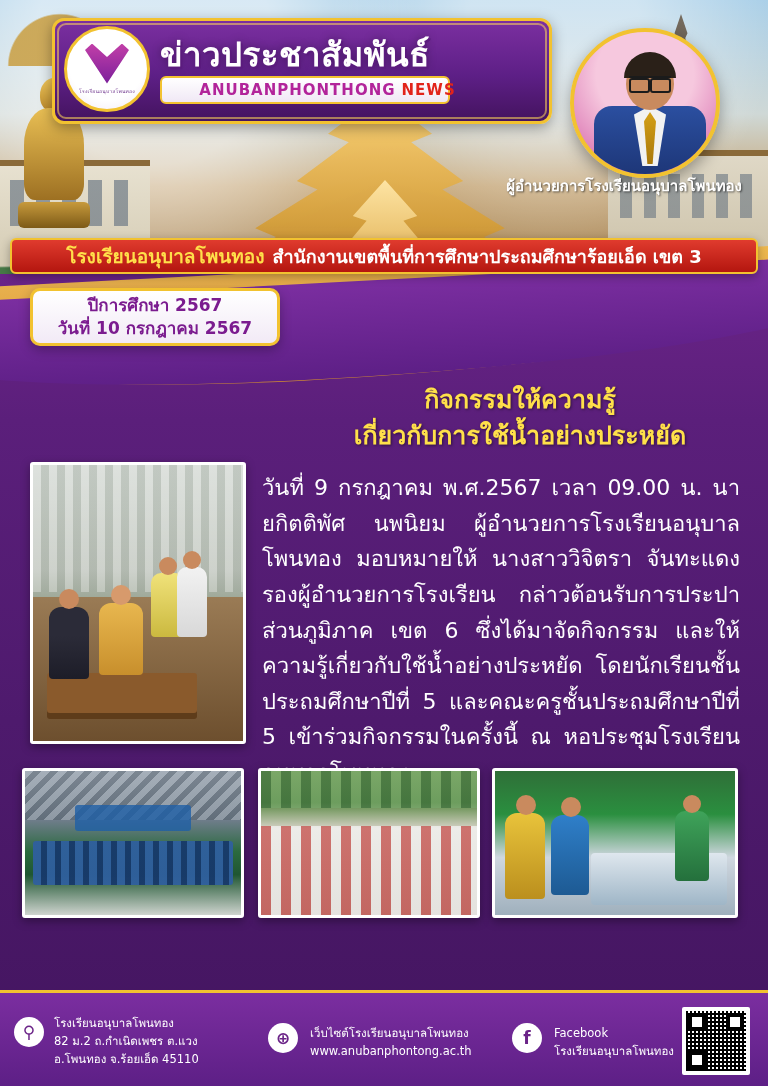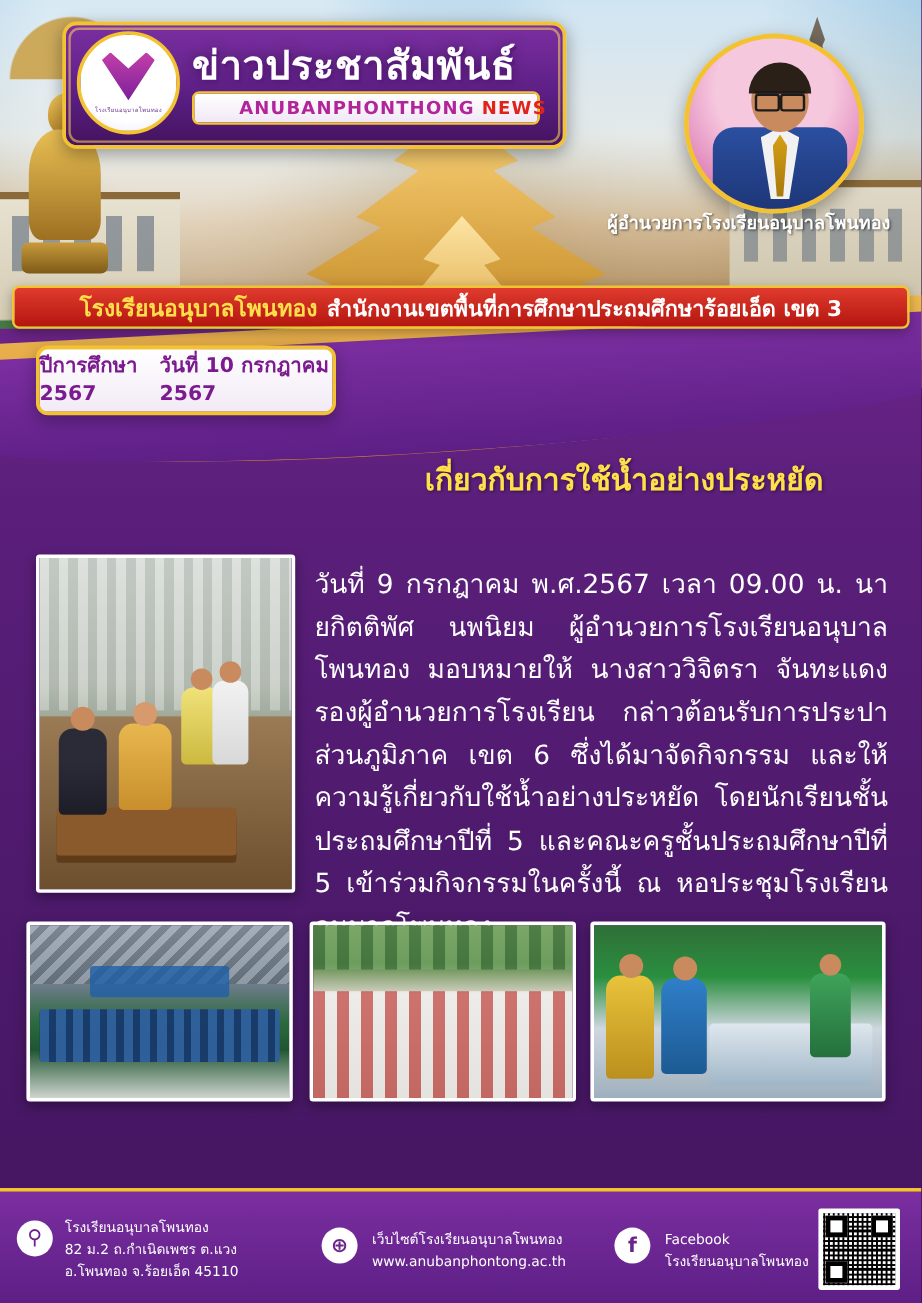--- a/index.html
+++ b/index.html
@@ -94,21 +94,21 @@
   }
   .pagoda-r {
     position:absolute; right: 60px; top: 14px; width: 54px; height: 120px;
     background: linear-gradient(180deg,#6e6050,#3f362b);
     clip-path: polygon(50% 0%, 62% 16%, 58% 20%, 70% 48%, 64% 52%, 78% 100%, 22% 100%, 36% 52%, 30% 48%, 42% 20%, 38% 16%);
     opacity:.9;
   }
 
   
   .banner-wrap {
-    position:absolute; left: 52px; top: 18px; width: 420px; height: 106px;
+    position:absolute; left: 52px; top: 18px; width: 500px; height: 106px;
   }
   .banner {
     position:absolute; inset:0;
     background: linear-gradient(180deg,#7b2fa0 0%, #5d1f86 55%, #44135f 100%);
     border: 3px solid #f2c230;
     border-radius: 12px;
     box-shadow: 0 4px 14px rgba(0,0,0,.35);
   }
   .banner-inner {
     position:absolute; inset:5px;
@@ -207,21 +207,21 @@
     border-radius: 0 0 58% 42%;
     transform: rotate(-3deg);
   }
 
   
   .date-box {
     position:absolute; left: 30px; top: 288px; width: 250px; height: 58px;
     background: linear-gradient(180deg,#ffffff,#f2eaf6);
     border: 3px solid #f2c230;
     border-radius: 10px;
-    display:flex; flex-direction:row; align-items:center; justify-content:center;
+    display:flex; flex-direction:column; align-items:center; justify-content:center;
     box-shadow: 0 4px 12px rgba(0,0,0,.28);
   }
   .date-box div { color:#7b1b8f; font-weight:bold; font-size:17px; line-height:1.35; }
 
   
   .headline {
     position:absolute; left: 300px; top: 382px; width: 440px;
     text-align:center; color:#ffe04a; font-size: 25px; font-weight:bold;
     line-height: 1.45; text-shadow: 1px 1px 3px rgba(0,0,0,.5);
   }
@@ -361,20 +361,21 @@
     <span class="s1">โรงเรียนอนุบาลโพนทอง</span>
     <span class="s2">สำนักงานเขตพื้นที่การศึกษาประถมศึกษาร้อยเอ็ด เขต 3</span>
   </div>
 
   <div class="date-box">
     <div>ปีการศึกษา 2567</div>
     <div>วันที่ 10 กรกฎาคม 2567</div>
   </div>
 
   <div class="headline">
+    <div>กิจกรรมให้ความรู้</div>
     <div>เกี่ยวกับการใช้น้ำอย่างประหยัด</div>
   </div>
 
   <div class="bodytext">วันที่ 9 กรกฎาคม พ.ศ.2567  เวลา 09.00 น. นายกิตติพัศ นพนิยม ผู้อำนวยการโรงเรียนอนุบาลโพนทอง มอบหมายให้ นางสาววิจิตรา จันทะแดง รองผู้อำนวยการโรงเรียน กล่าวต้อนรับการประปาส่วนภูมิภาค เขต 6 ซึ่งได้มาจัดกิจกรรม และให้ความรู้เกี่ยวกับใช้น้ำอย่างประหยัด โดยนักเรียนชั้นประถมศึกษาปีที่ 5 และคณะครูชั้นประถมศึกษาปีที่ 5 เข้าร่วมกิจกรรมในครั้งนี้ ณ หอประชุมโรงเรียนอนุบาลโพนทอง</div>
 
   <div class="photo photo-main">
     <div class="p-main-bg"></div>
     <div class="p-main-fg"></div>
     <div class="p-main-table"></div>
     <div class="p-main-person1"></div>

